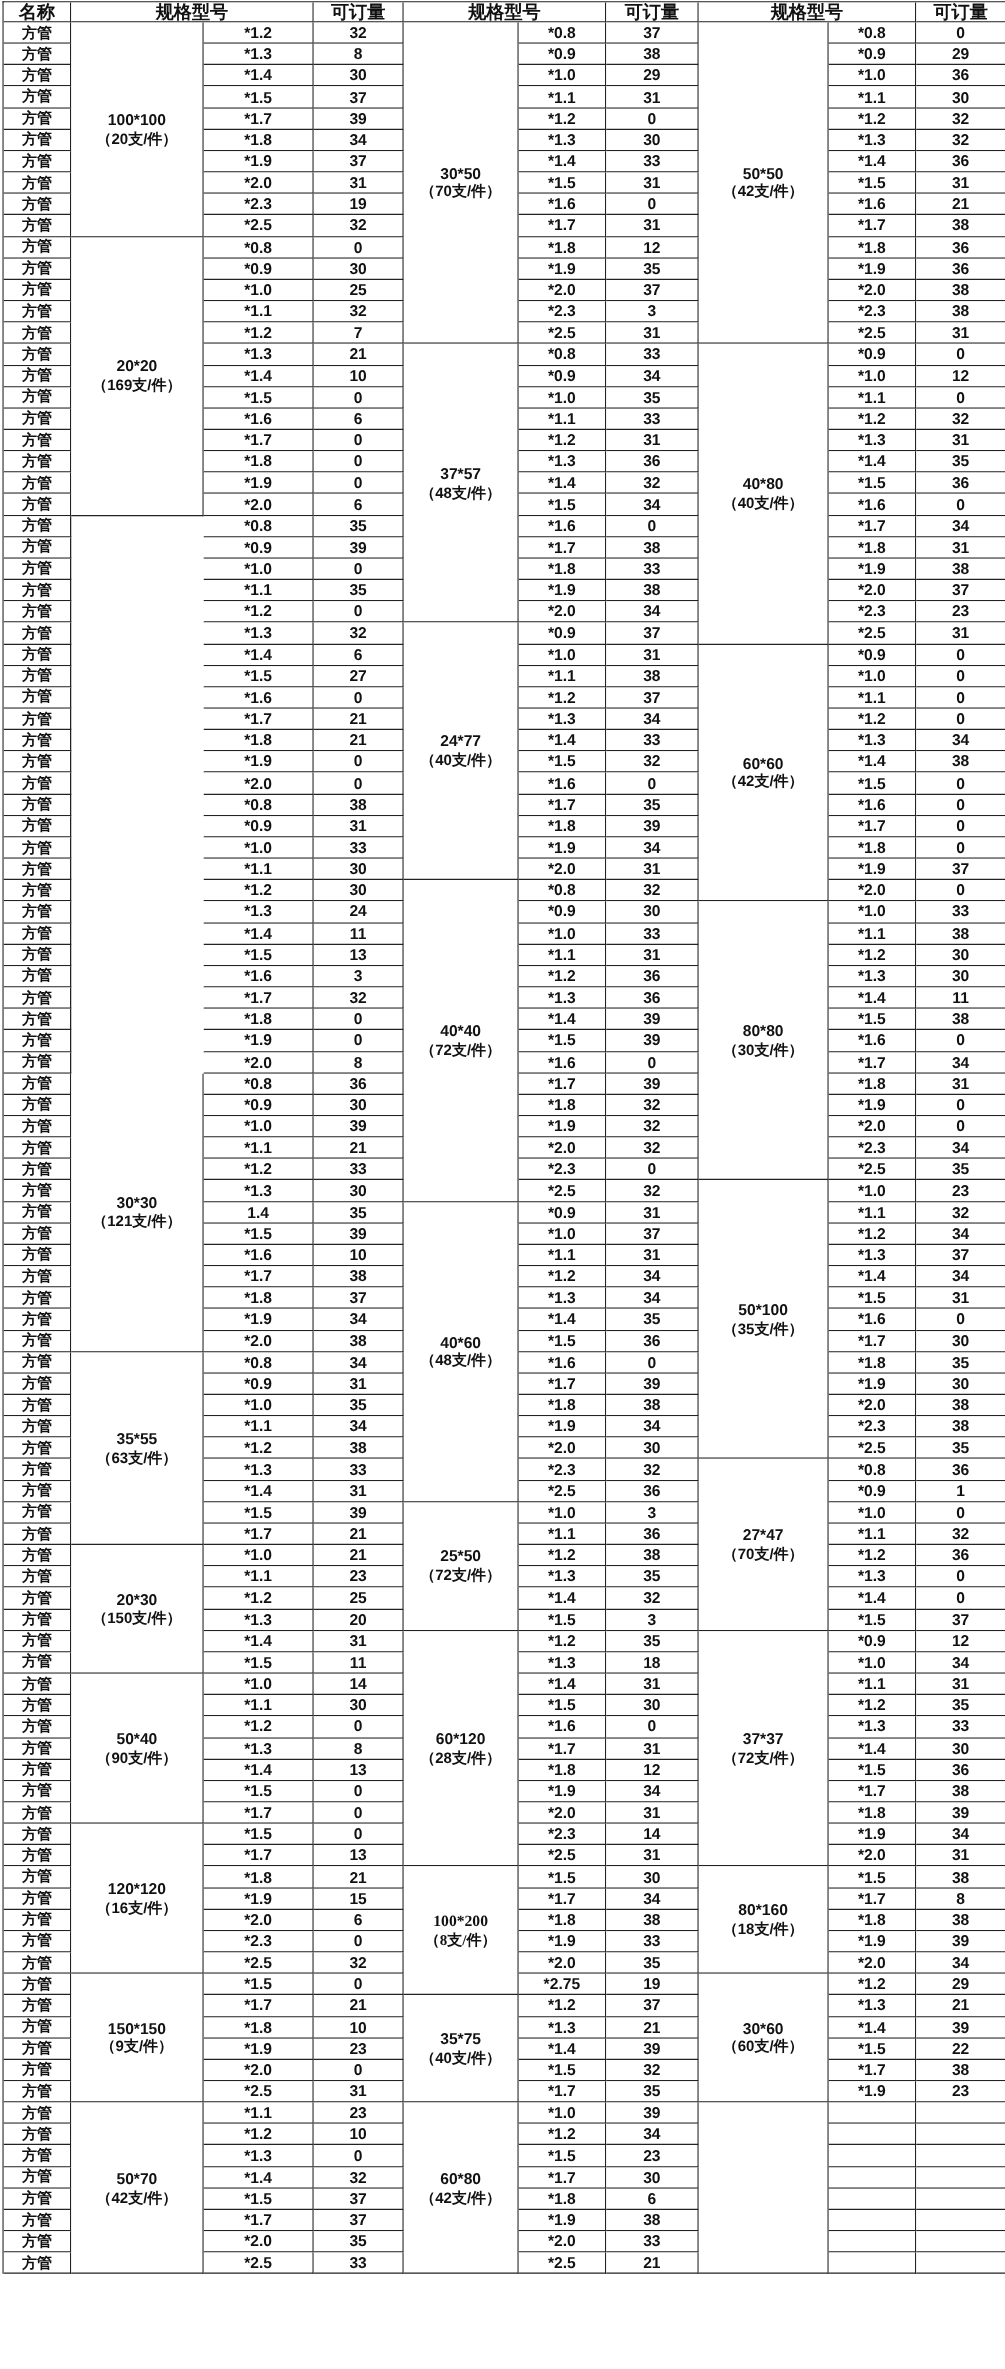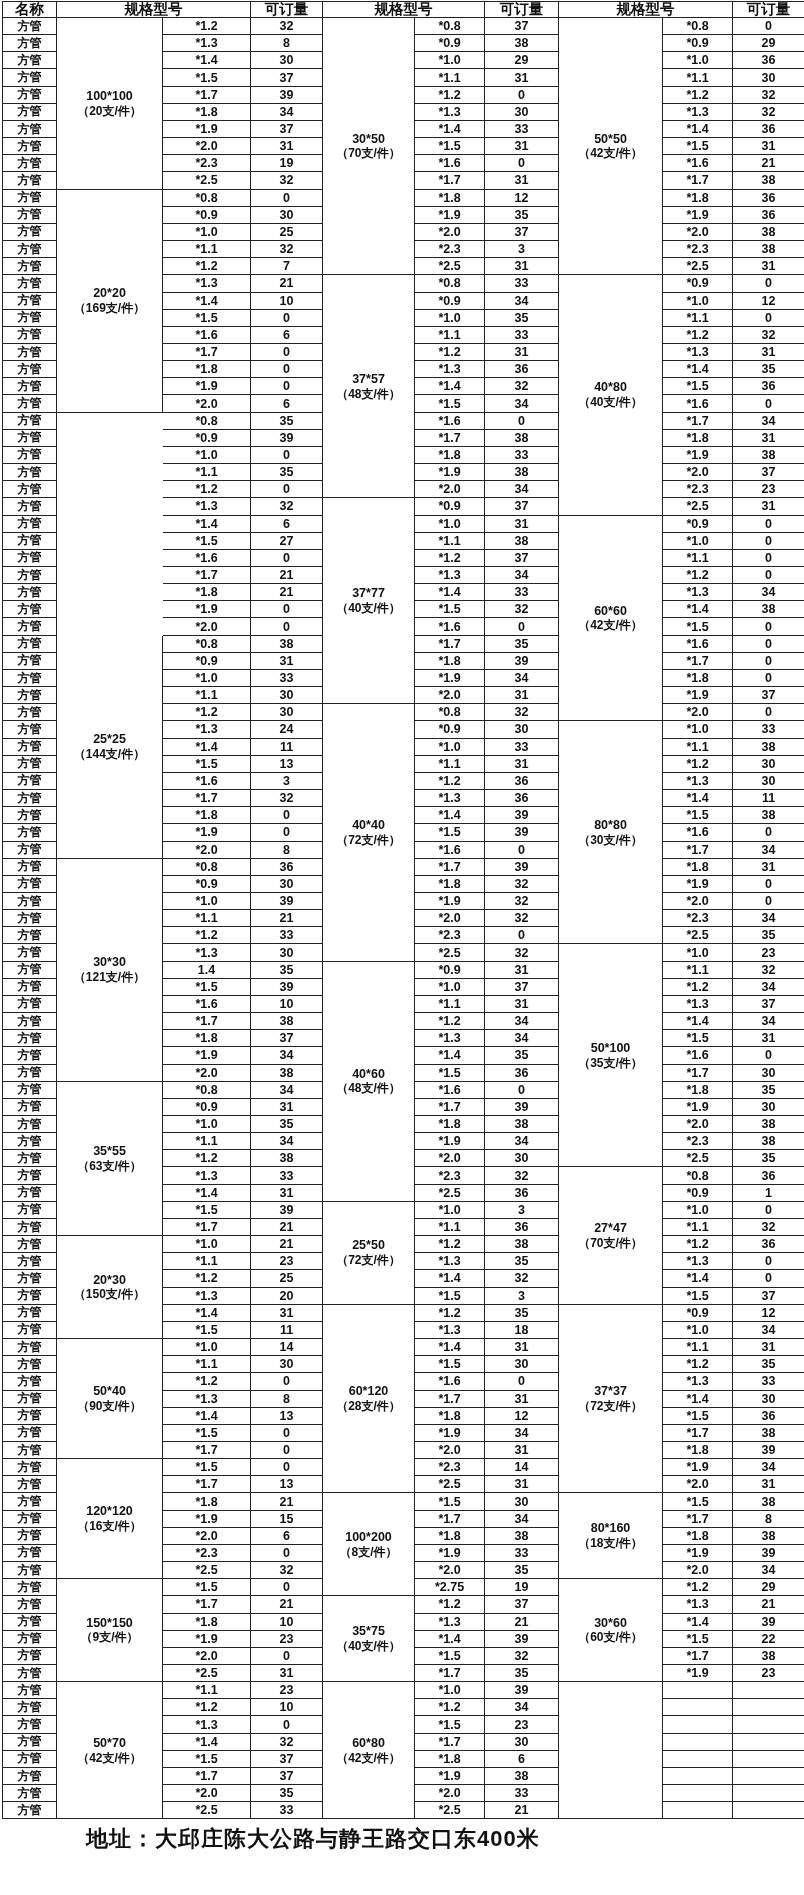--- a/index.html
+++ b/index.html
@@ -221,24 +221,20 @@
       <div class="cell spec" style="grid-area: 33 / 3;">*1.6</div>
       <div class="cell qty" style="grid-area: 33 / 4;">0</div>
       <div class="cell spec" style="grid-area: 34 / 3;">*1.7</div>
       <div class="cell qty" style="grid-area: 34 / 4;">21</div>
       <div class="cell spec" style="grid-area: 35 / 3;">*1.8</div>
       <div class="cell qty" style="grid-area: 35 / 4;">21</div>
       <div class="cell spec" style="grid-area: 36 / 3;">*1.9</div>
       <div class="cell qty" style="grid-area: 36 / 4;">0</div>
       <div class="cell spec" style="grid-area: 37 / 3;">*2.0</div>
       <div class="cell qty" style="grid-area: 37 / 4;">0</div>
-      <div class="cell lbl" style="grid-area: 38 / 2 / span 13;">
-        <span>25*25</span>
-        <span class="pack">（144支/件）</span>
-      </div>
       <div class="cell spec" style="grid-area: 38 / 3;">*0.8</div>
       <div class="cell qty" style="grid-area: 38 / 4;">38</div>
       <div class="cell spec" style="grid-area: 39 / 3;">*0.9</div>
       <div class="cell qty" style="grid-area: 39 / 4;">31</div>
       <div class="cell spec" style="grid-area: 40 / 3;">*1.0</div>
       <div class="cell qty" style="grid-area: 40 / 4;">33</div>
       <div class="cell spec" style="grid-area: 41 / 3;">*1.1</div>
       <div class="cell qty" style="grid-area: 41 / 4;">30</div>
       <div class="cell spec" style="grid-area: 42 / 3;">*1.2</div>
       <div class="cell qty" style="grid-area: 42 / 4;">30</div>
@@ -456,21 +452,21 @@
       <div class="cell qty" style="grid-area: 25 / 7;">0</div>
       <div class="cell spec" style="grid-area: 26 / 6;">*1.7</div>
       <div class="cell qty" style="grid-area: 26 / 7;">38</div>
       <div class="cell spec" style="grid-area: 27 / 6;">*1.8</div>
       <div class="cell qty" style="grid-area: 27 / 7;">33</div>
       <div class="cell spec" style="grid-area: 28 / 6;">*1.9</div>
       <div class="cell qty" style="grid-area: 28 / 7;">38</div>
       <div class="cell spec" style="grid-area: 29 / 6;">*2.0</div>
       <div class="cell qty" style="grid-area: 29 / 7;">34</div>
       <div class="cell lbl" style="grid-area: 30 / 5 / span 12;">
-        <span>37*77</span>
+        <span>24*77</span>
         <span class="pack">（40支/件）</span>
       </div>
       <div class="cell spec" style="grid-area: 30 / 6;">*0.9</div>
       <div class="cell qty" style="grid-area: 30 / 7;">37</div>
       <div class="cell spec" style="grid-area: 31 / 6;">*1.0</div>
       <div class="cell qty" style="grid-area: 31 / 7;">31</div>
       <div class="cell spec" style="grid-area: 32 / 6;">*1.1</div>
       <div class="cell qty" style="grid-area: 32 / 7;">38</div>
       <div class="cell spec" style="grid-area: 33 / 6;">*1.2</div>
       <div class="cell qty" style="grid-area: 33 / 7;">37</div>
@@ -591,21 +587,21 @@
       <div class="cell spec" style="grid-area: 83 / 6;">*1.8</div>
       <div class="cell qty" style="grid-area: 83 / 7;">12</div>
       <div class="cell spec" style="grid-area: 84 / 6;">*1.9</div>
       <div class="cell qty" style="grid-area: 84 / 7;">34</div>
       <div class="cell spec" style="grid-area: 85 / 6;">*2.0</div>
       <div class="cell qty" style="grid-area: 85 / 7;">31</div>
       <div class="cell spec" style="grid-area: 86 / 6;">*2.3</div>
       <div class="cell qty" style="grid-area: 86 / 7;">14</div>
       <div class="cell spec" style="grid-area: 87 / 6;">*2.5</div>
       <div class="cell qty" style="grid-area: 87 / 7;">31</div>
-      <div class="cell lbl" style="grid-area: 88 / 5 / span 6;">
+      <div class="cell lbl" style="grid-area: 88 / 5 / span 6; font-family: Liberation Serif, serif;">
         <span>100*200</span>
         <span class="pack">（8支/件）</span>
       </div>
       <div class="cell spec" style="grid-area: 88 / 6;">*1.5</div>
       <div class="cell qty" style="grid-area: 88 / 7;">30</div>
       <div class="cell spec" style="grid-area: 89 / 6;">*1.7</div>
       <div class="cell qty" style="grid-area: 89 / 7;">34</div>
       <div class="cell spec" style="grid-area: 90 / 6;">*1.8</div>
       <div class="cell qty" style="grid-area: 90 / 7;">38</div>
       <div class="cell spec" style="grid-area: 91 / 6;">*1.9</div>
@@ -892,14 +888,13 @@
       <div class="cell qty" style="grid-area: 102 / 10;"></div>
       <div class="cell spec" style="grid-area: 103 / 9;"></div>
       <div class="cell qty" style="grid-area: 103 / 10;"></div>
       <div class="cell spec" style="grid-area: 104 / 9;"></div>
       <div class="cell qty" style="grid-area: 104 / 10;"></div>
       <div class="cell spec" style="grid-area: 105 / 9;"></div>
       <div class="cell qty" style="grid-area: 105 / 10;"></div>
       <div class="cell spec" style="grid-area: 106 / 9;"></div>
       <div class="cell qty" style="grid-area: 106 / 10;"></div>
     </div>
-  <div class="footer">地址：大邱庄陈大公路与静王路交口东400米</div>
 </div>
 
 </body></html>

